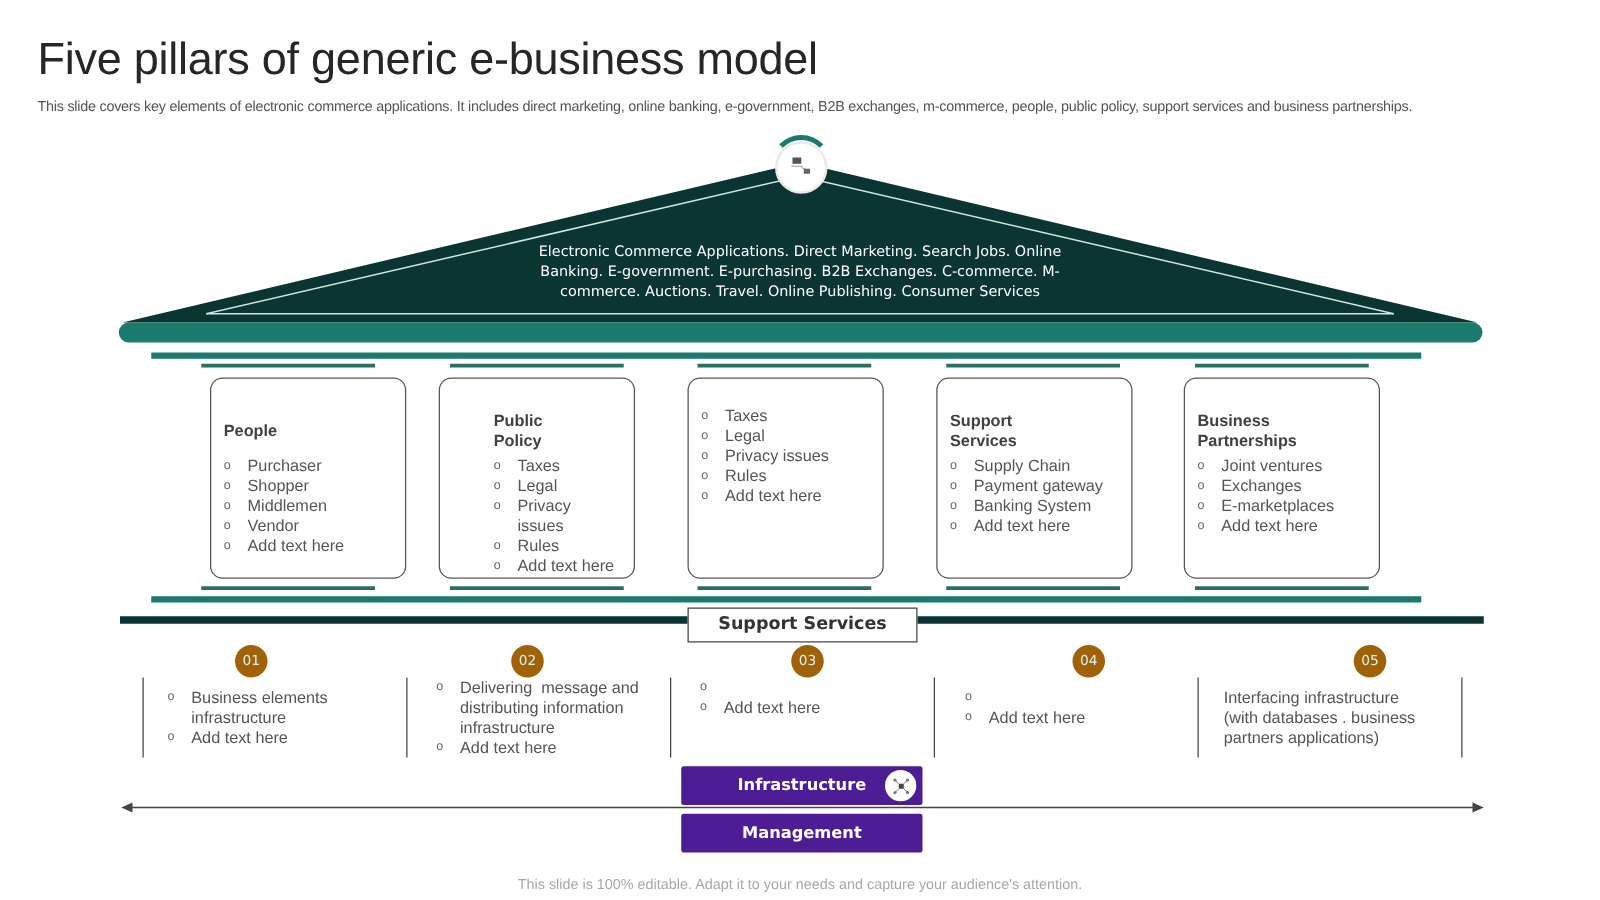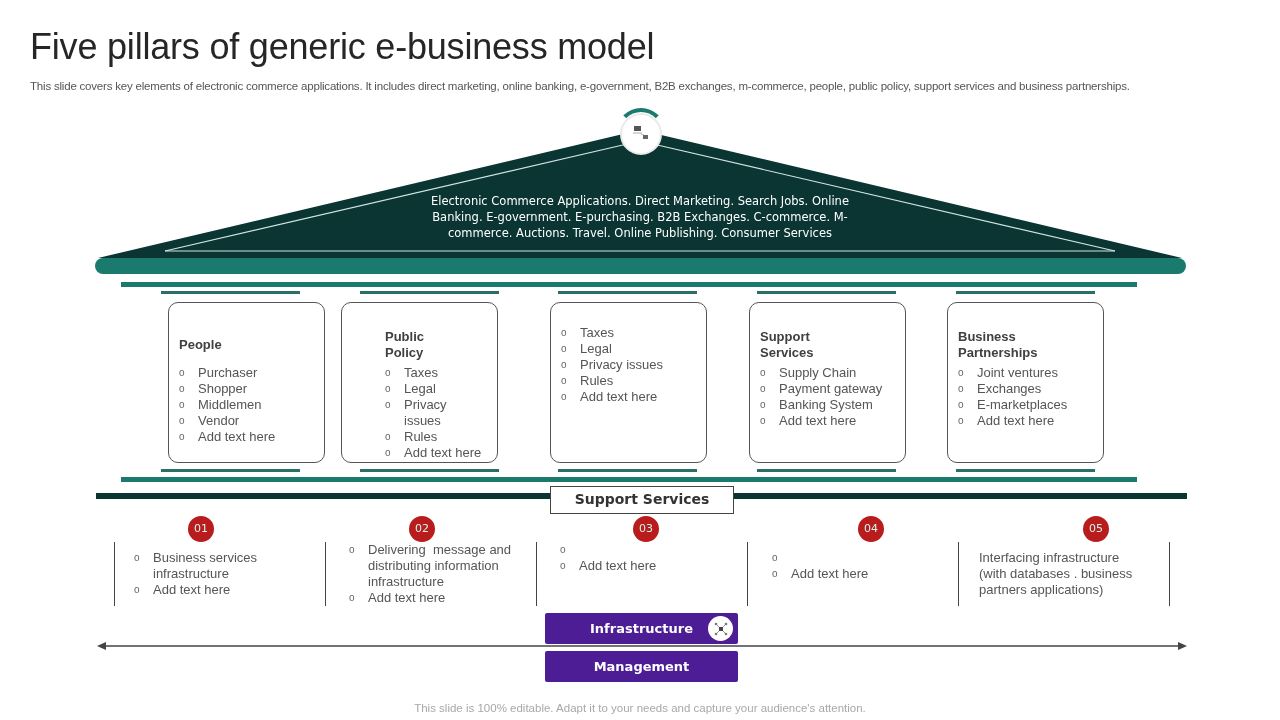--- a/index.html
+++ b/index.html
@@ -17,21 +17,21 @@
   .roof-badge-arc { position: absolute; left: 616px; top: 108px; width: 50px; height: 50px; border-radius: 50%; border: 4px solid transparent; border-top-color: #1a7a6e; }
 
   .pillar { position: absolute; top: 302px; width: 157px; height: 161px; border: 1.3px solid #555; border-radius: 10px; background: #fff; padding: 22px 10px 0 10px; }
   .pillar-title { font-weight: bold; font-size: 13px; color: #404040; line-height: 16px; min-height: 40px; display: flex; align-items: center; }
   .pillar ul { list-style: none; margin-top: 0; }
   .pillar li, .col li { font-size: 13px; line-height: 16px; color: #555; display: flex; }
   .bullet { display: inline-block; width: 19px; font-size: 10px; color: #666; flex-shrink: 0; }
 
   .support-box { position: absolute; left: 550px; top: 486px; width: 184px; height: 28px; border: 1.2px solid #444; background: #fff; text-align: center; font-family: "DejaVu Sans", sans-serif; font-weight: bold; font-size: 14px; color: #333; line-height: 25px; }
 
-  .num { position: absolute; top: 516px; width: 26px; height: 26px; border-radius: 50%; background: #b91c1c; color: #d7f5f0; font-family: "DejaVu Sans", sans-serif; font-size: 11px; text-align: center; line-height: 26px; }
+  .num { position: absolute; top: 516px; width: 26px; height: 26px; border-radius: 50%; background: #a16207; color: #d7f5f0; font-family: "DejaVu Sans", sans-serif; font-size: 11px; text-align: center; line-height: 26px; }
 
   .divider { position: absolute; top: 542px; width: 1.3px; height: 64px; background: #444; }
 
   .col { position: absolute; width: 190px; }
   .col ul { list-style: none; }
   .col p { font-size: 13px; line-height: 16px; color: #555; }
 
   .btn { position: absolute; left: 545px; width: 193px; height: 31px; background: #4c1d95; border-radius: 2px; color: #ffffff; font-family: "DejaVu Sans", sans-serif; font-weight: bold; font-size: 13px; text-align: center; line-height: 31px; }
   .btn-icon { position: absolute; right: 5px; top: 3px; width: 25px; height: 25px; border-radius: 50%; background: #fff; display: flex; align-items: center; justify-content: center; }
 
@@ -106,21 +106,21 @@
         <span class="bullet">o</span>
         <span>Vendor</span>
       </li>
     <li>
         <span class="bullet">o</span>
         <span>Add text here</span>
       </li>
   </ul>
 </div>
 
-<div class="pillar" style="left:341px;padding-left:43px;">
+<div class="pillar" style="left:351px;padding-left:43px;">
   <div class="pillar-title" style="width:60px;">Public Policy</div>
   <ul>
     <li>
         <span class="bullet">o</span>
         <span>Taxes</span>
       </li>
     <li>
         <span class="bullet">o</span>
         <span>Legal</span>
       </li>
@@ -220,21 +220,21 @@
 <div class="divider" style="left:325px;"></div>
 <div class="divider" style="left:536px;"></div>
 <div class="divider" style="left:747px;"></div>
 <div class="divider" style="left:958px;"></div>
 <div class="divider" style="left:1169px;"></div>
 
 <div class="col" style="left:134px; top:550px; width:150px;">
   <ul>
     <li>
         <span class="bullet">o</span>
-        <span>Business services infrastructure</span>
+        <span>Business elements infrastructure</span>
       </li>
     <li>
         <span class="bullet">o</span>
         <span>Add text here</span>
       </li>
   </ul>
 </div>
 
 <div class="col" style="left:349px; top:542px; width:175px;">
   <ul>

